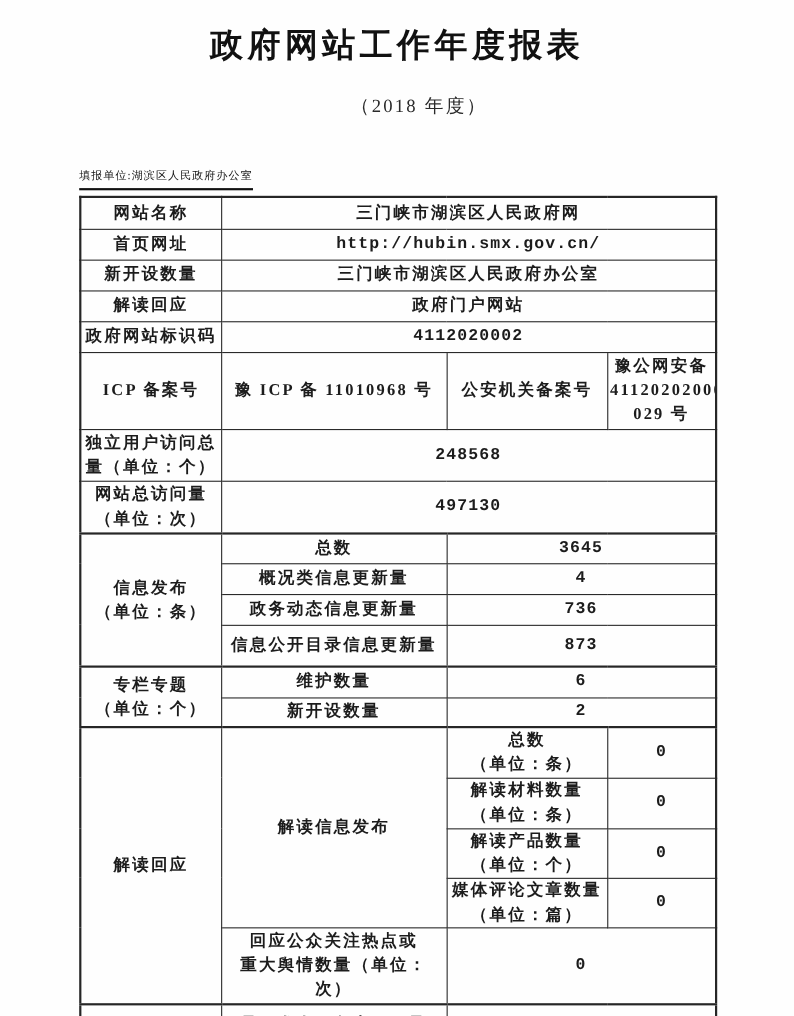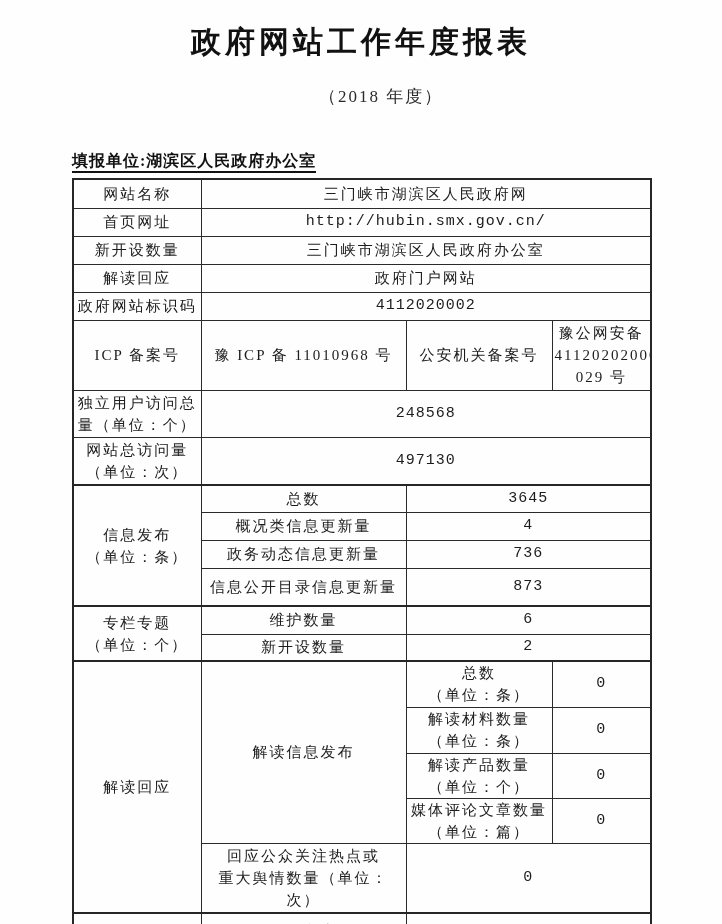--- a/index.html
+++ b/index.html
@@ -14,31 +14,31 @@
     font-family:"Liberation Sans",sans-serif;
     font-size:30px;font-weight:800;letter-spacing:4px;color:#111;
     line-height:38px;
   }
   .subtitle{
     margin-top:25px;text-align:center;
     font-size:17px;letter-spacing:2px;color:#2a2a2a;line-height:22px;margin-left:40px;
   }
   .unit{
     margin:44px 0 0 72px;display:inline-block;
-    font-size:16px;font-weight:bold;letter-spacing:1px;color:#111;
+    font-size:10px;font-weight:normal;letter-spacing:1px;color:#111;
     border-bottom:2px solid #111;padding-bottom:1px;line-height:18px;
   }
   table.report{
     margin:5px 0 0 72px;width:578px;table-layout:fixed;
     border-collapse:collapse;border:2px solid #262626;
   }
   td{
     border:1px solid #2a2a2a;padding:0 2px;text-align:center;vertical-align:middle;
     font-size:15px;line-height:22px;letter-spacing:2px;color:#1c1c1c;
-    overflow:hidden;box-sizing:border-box;
+    overflow:hidden;box-sizing:border-box;font-weight:bold;
   }
   td.ml{white-space:pre-line;}
   td.mono{font-family:"Liberation Mono",monospace;letter-spacing:1px;font-size:15px;}
   tr.sec td{border-top:2px solid #262626;}
 </style>
 </head>
 <body>
 
 <div class="page">
 

